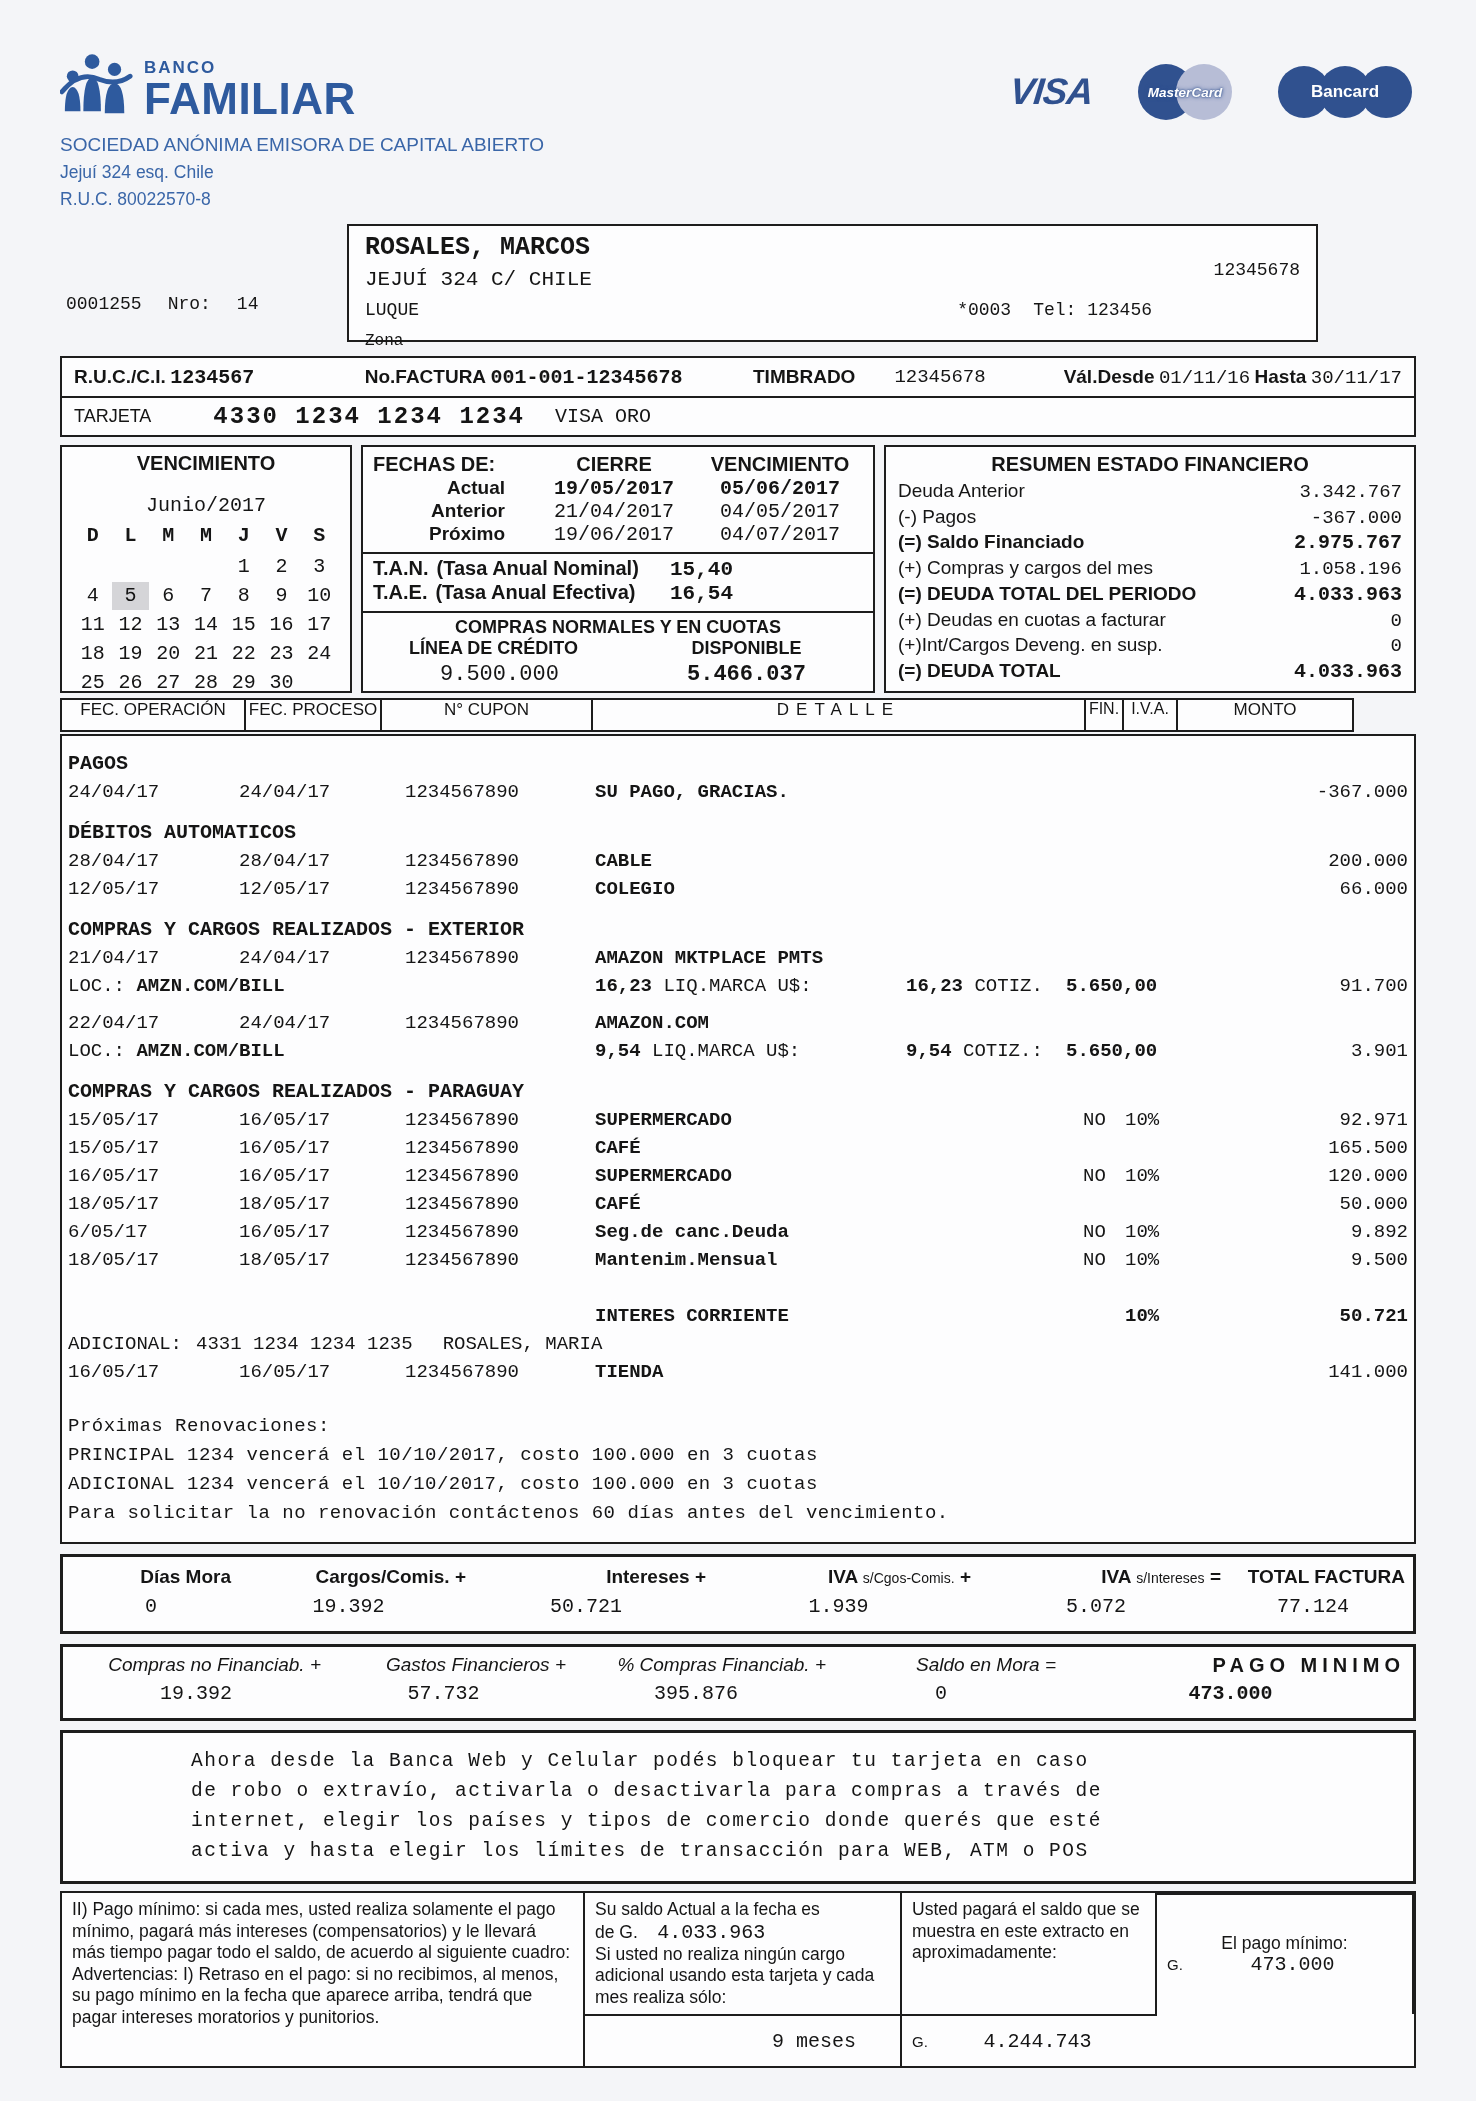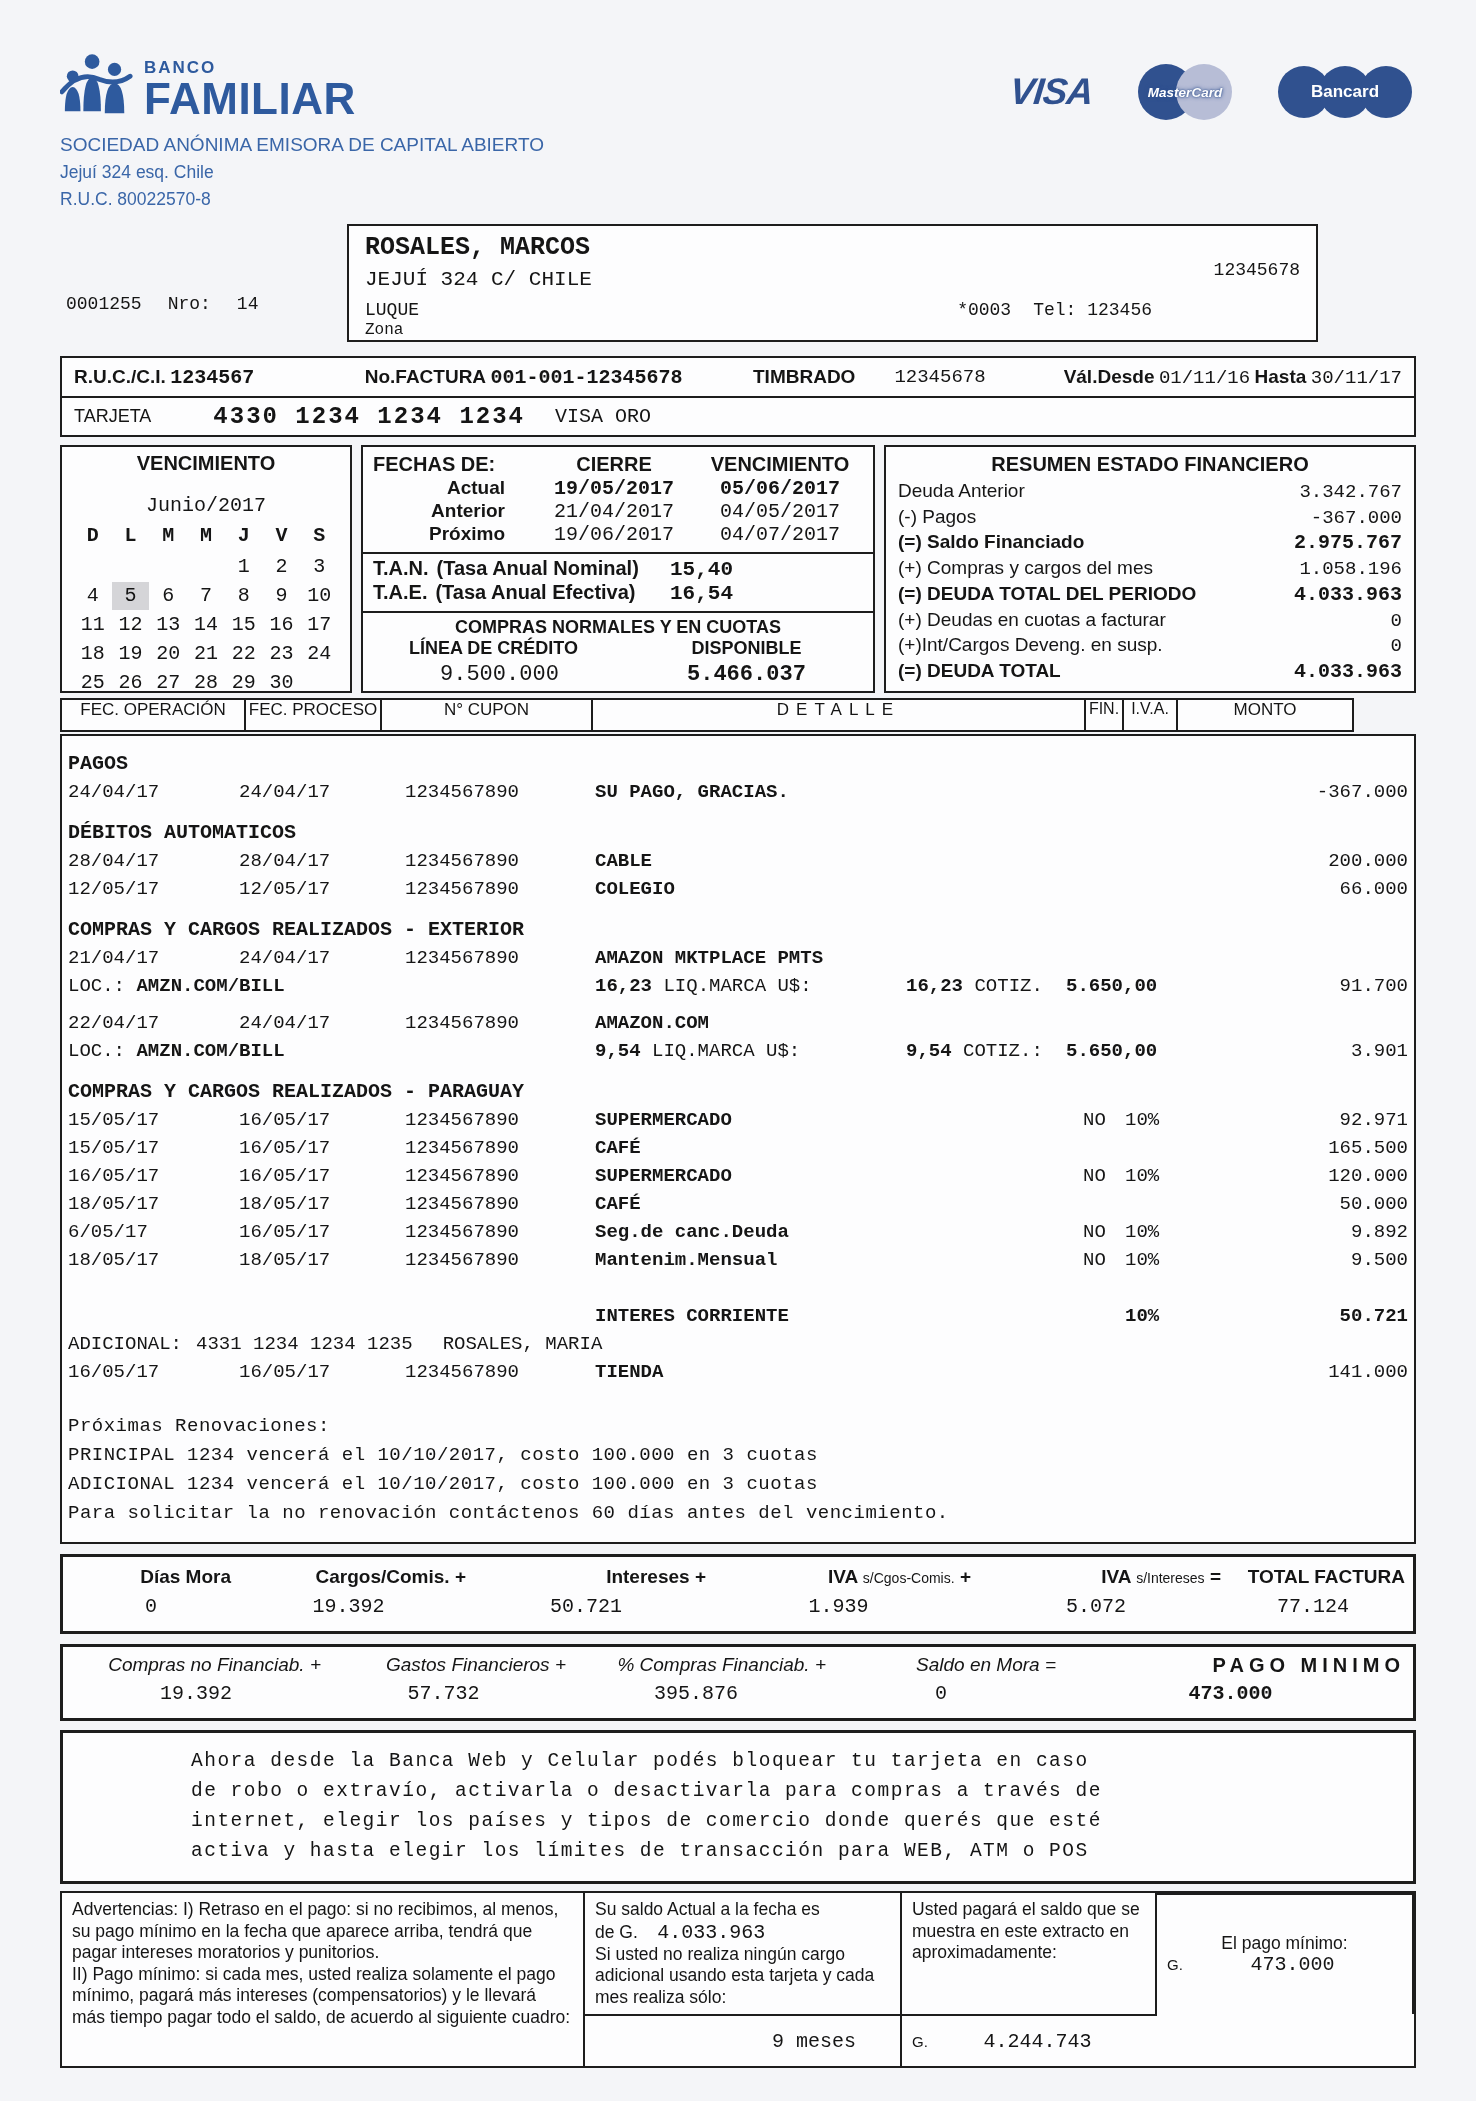--- a/index.html
+++ b/index.html
@@ -34,21 +34,21 @@
 
   
   .client-zone{position:relative;height:132px;margin-top:14px}
   .client-box{position:absolute;left:287px;top:0;width:971px;height:118px;border:2px solid var(--line);background:var(--paper);padding:7px 16px 5px}
   .cb-name{font:bold 25px var(--mono)}
   .cb-num{position:absolute;right:16px;top:34px;font:18px var(--mono)}
   .cb-addr{margin-top:6px;font:21px var(--mono)}
   .cb-row{margin-top:9px;display:flex;align-items:baseline;font:18px var(--mono)}
   .cb-row .office{margin-left:auto}
   .cb-row .tel{margin-left:22px;margin-right:148px}
-  .cb-zona{margin-top:1px;font:16px var(--mono)}
+  .cb-zona{margin-top:12px;font:16px var(--mono)}
   .doc-num{position:absolute;left:6px;top:70px;font:18px var(--mono)}
   .doc-num span{margin-right:26px}
 
   
   .ruc-row,.tarjeta-row{border:2px solid var(--line);background:var(--paper);height:42px;display:flex;align-items:center;padding:0 12px;white-space:nowrap}
   .tarjeta-row{margin-top:-2px;height:41px}
   .lab{font:bold 19px var(--sans)}
   .labc{font:18px var(--sans)}
   .mval{font:19px var(--mono)}
   .mvalb{font:bold 20px var(--mono)}
@@ -568,22 +568,22 @@
 
   <div class="aviso">
     <div>Ahora desde la Banca Web y Celular podés bloquear tu tarjeta en caso</div>
     <div>de robo o extravío, activarla o desactivarla para compras a través de</div>
     <div>internet, elegir los países y tipos de comercio donde querés que esté</div>
     <div>activa y hasta elegir los límites de transacción para WEB, ATM o POS</div>
   </div>
 
   <div class="cuadro">
     <div class="cq cq-adv">
+      <div>II) Pago mínimo: si cada mes, usted realiza solamente el pago mínimo, pagará más intereses (compensatorios) y le llevará más tiempo pagar todo el saldo, de acuerdo al siguiente cuadro:</div>
       <div>Advertencias:     I) Retraso en el pago: si no recibimos, al menos, su pago mínimo en la fecha que aparece arriba, tendrá que pagar intereses moratorios y punitorios.</div>
-      <div>II) Pago mínimo: si cada mes, usted realiza solamente el pago mínimo, pagará más intereses (compensatorios) y le llevará más tiempo pagar todo el saldo, de acuerdo al siguiente cuadro:</div>
     </div>
     <div class="cq cq-c2">
       <div>Su saldo Actual a la fecha es</div>
       <div><span>de G.</span>&nbsp;&nbsp;&nbsp;&nbsp;<span class="saldo-amt">4.033.963</span></div>
       <div>Si usted no realiza ningún cargo adicional usando esta tarjeta y cada mes realiza sólo:</div>
     </div>
     <div class="cq cq-c3">
       <div>Usted pagará el saldo que se muestra en este extracto en aproximadamente:</div>
     </div>
     <div class="cq cq-bot cq-c2 c2">

